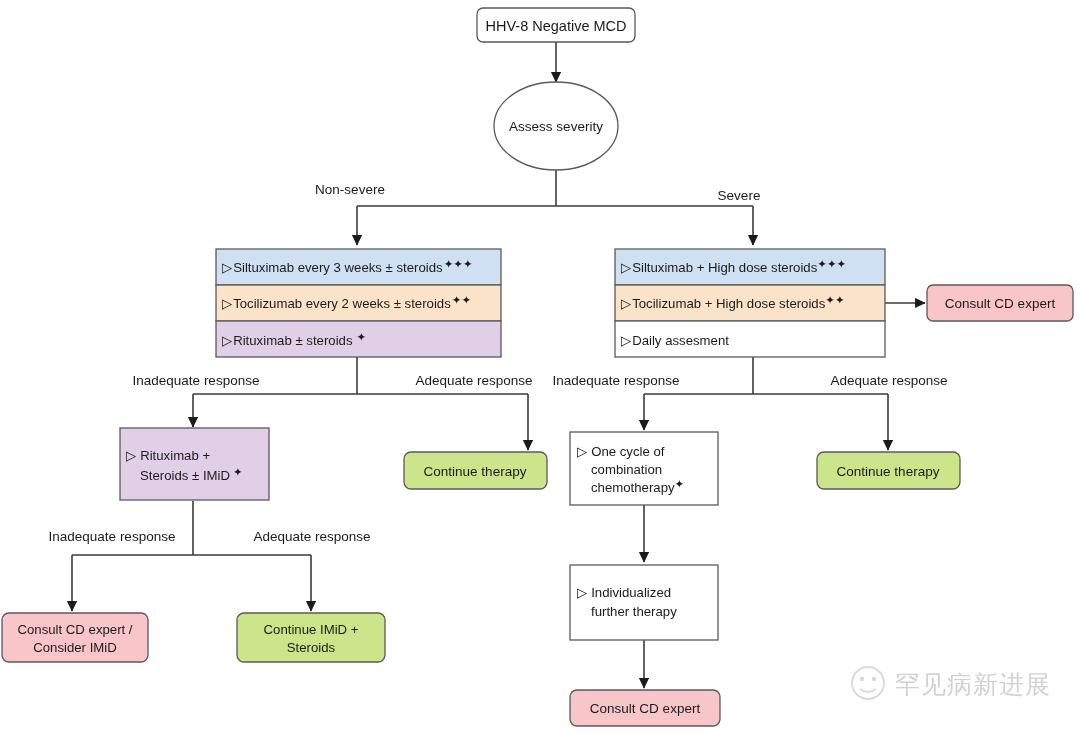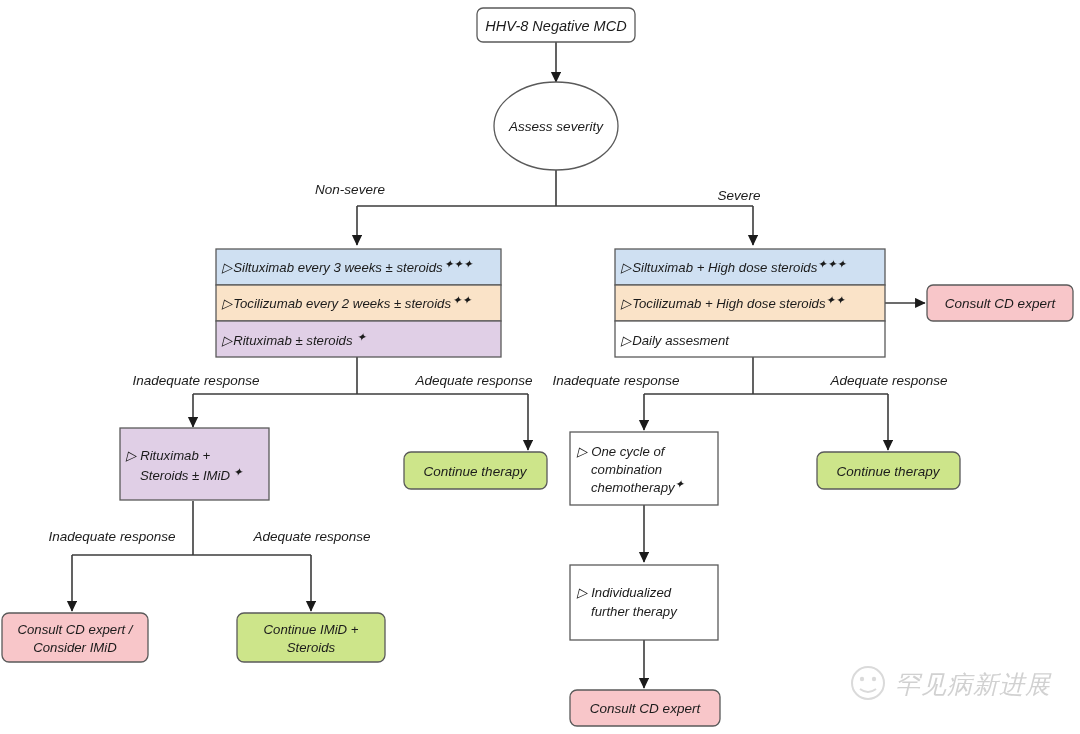--- a/index.html
+++ b/index.html
@@ -11,21 +11,20 @@
     width: 1080px;
     height: 734px;
     font-family: "Liberation Sans", sans-serif;
     overflow: hidden;
     position: relative;
   }
   #flow-root {
     position: relative;
     width: 889px;
     height: 734px;
-    font-style: italic;
   }
   svg.flow {
     position: absolute;
     top: 0;
     left: 0;
     width: 1080px;
     height: 734px;
   }
   .node-text {
     font-family: "Liberation Sans", sans-serif;

